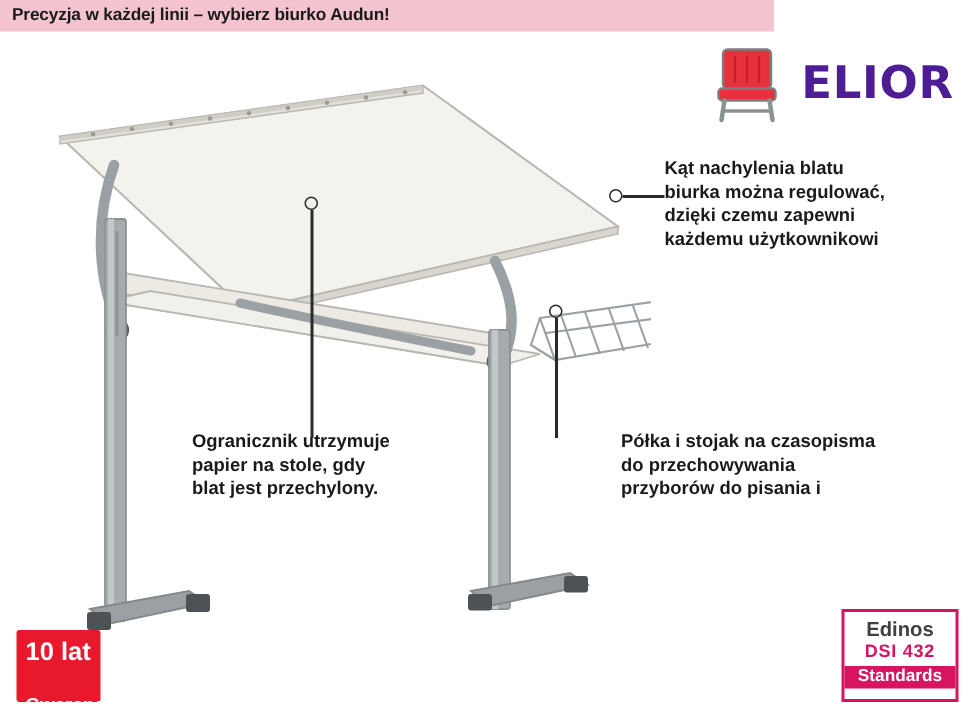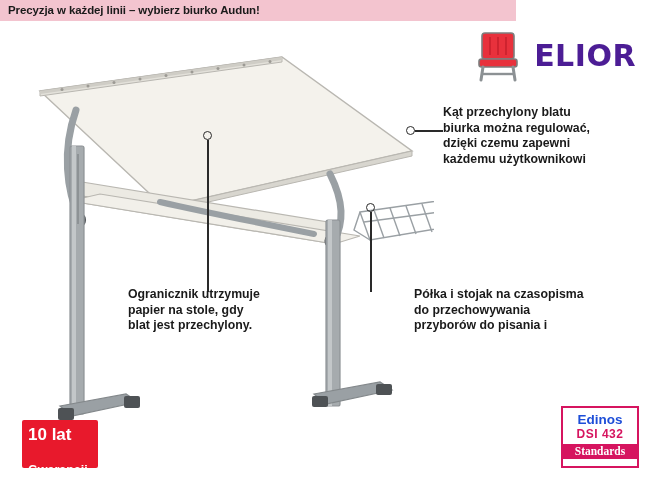--- a/index.html
+++ b/index.html
@@ -107,23 +107,23 @@
     background: transparent;
     box-sizing: border-box;
   }
   .leader-line {
     position: absolute;
     background: #2a2a2a;
   }
   
   #badge-warranty {
     position: absolute;
-    left: 22px;
+    left: 11px;
     bottom: 9px;
-    width: 76px;
+    width: 56px;
     height: 48px;
     background: #e8192c;
     color: #ffffff;
     border-radius: 2px;
     box-sizing: border-box;
     padding: 5px 0 0 6px;
   }
   #badge-warranty .big {
     display: block;
     font-size: 17px;
@@ -146,40 +146,39 @@
     background: #ffffff;
     border: 2px solid #d6145f;
     box-sizing: border-box;
     text-align: center;
     padding-top: 4px;
   }
   #badge-edinos .edinos-name {
     display: block;
     font-size: 13.5px;
     font-weight: bold;
-    color: #1d4ed8;
+    color: #404040;
     line-height: 15px;
   }
   #badge-edinos .edinos-code {
     display: block;
     font-size: 12px;
     font-weight: bold;
     color: #d6145f;
     line-height: 15px;
     letter-spacing: 0.5px;
   }
   #badge-edinos .edinos-standards {
     display: block;
     margin-top: 2px;
     font-size: 11.5px;
     font-weight: bold;
     color: #ffffff;
     background: #d6145f;
     line-height: 15px;
-    font-family: Liberation Serif, serif;
   }
 </style>
 </head>
 <body>
 
 <div id="page">
 
   <div id="header-bar">
     <div id="header-title">Precyzja w każdej linii – wybierz biurko Audun!</div>
   </div>
@@ -270,21 +269,21 @@
   <div class="leader-dot" style="left:406px; top:126px;"></div>
   <div class="leader-line" style="left:415px; top:130px; width:28px; height:1.6px;"></div>
 
   <div class="leader-dot" style="left:203px; top:131px;"></div>
   <div class="leader-line" style="left:207px; top:140px; width:1.6px; height:152px;"></div>
 
   <div class="leader-dot" style="left:366px; top:203px;"></div>
   <div class="leader-line" style="left:370px; top:212px; width:1.6px; height:80px;"></div>
 
   <div class="callout" id="callout-tilt">
-    <span class="callout-line">Kąt przechylony blatu</span>
+    <span class="callout-line">Kąt nachylenia blatu</span>
     <span class="callout-line">biurka można regulować,</span>
     <span class="callout-line">dzięki czemu zapewni</span>
     <span class="callout-line">każdemu użytkownikowi</span>
   </div>
 
   <div class="callout" id="callout-stopper">
     <span class="callout-line">Ogranicznik utrzymuje</span>
     <span class="callout-line">papier na stole, gdy</span>
     <span class="callout-line">blat jest przechylony.</span>
   </div>

